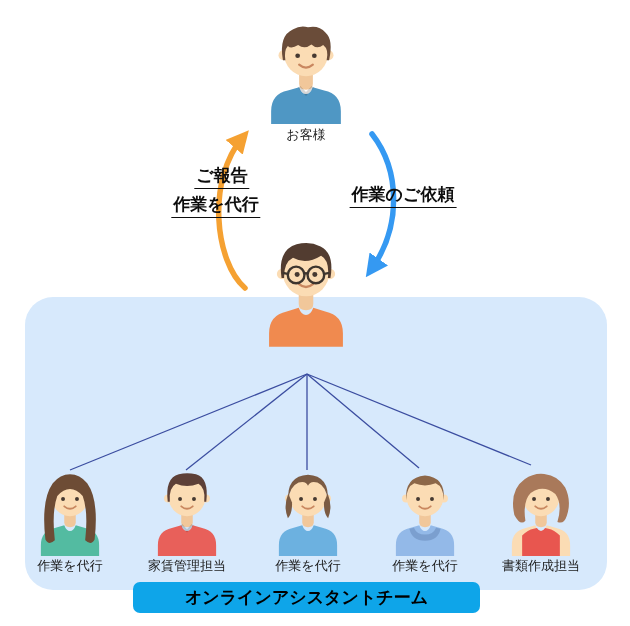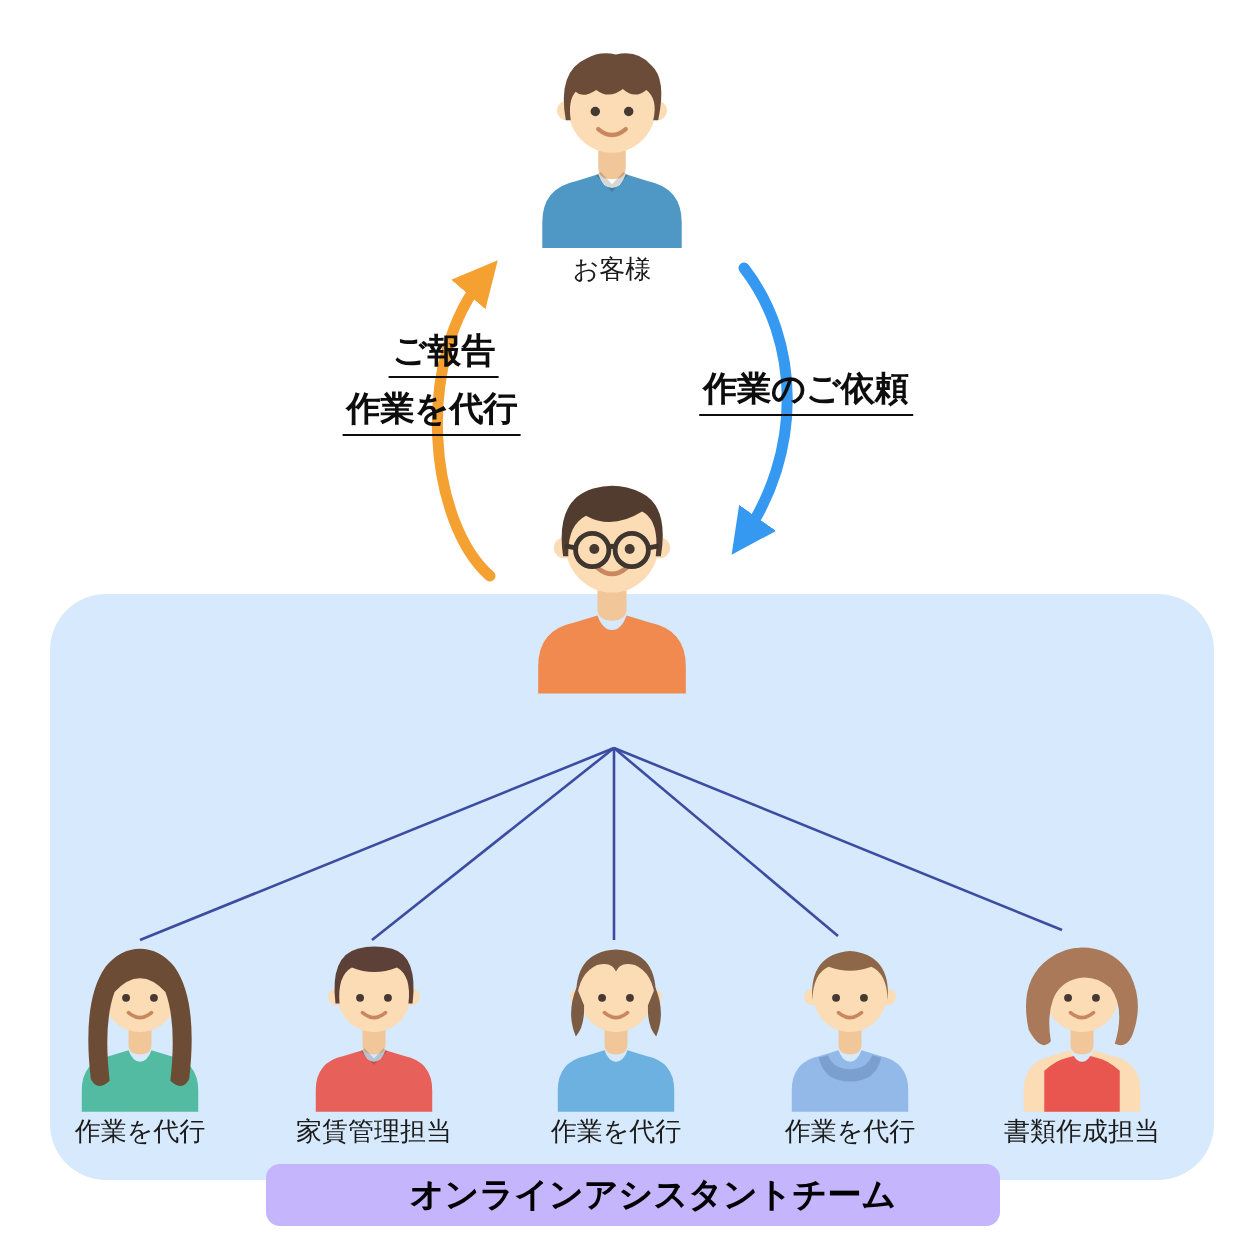--- a/index.html
+++ b/index.html
@@ -162,17 +162,17 @@
             <circle cx="58.5" cy="42.5" r="2.4" fill="#463931"></circle>
             <path d="M43,51.5 Q50,57.5 57,51.5" fill="none" stroke="#c9875f" stroke-width="2.2" stroke-linecap="round"></path>
             <path d="M14.5,112 L14.5,99 Q14.5,81.5 31.5,78 L43,74.5 Q45.5,81.5 50,81.5 Q54.5,81.5 57,74.5 L68.5,78 Q85.5,81.5 85.5,99 L85.5,112 Z" fill="#fbdcb4"></path>
             <path d="M27,112 L27,87 Q34,80.5 41,79 L45,78 Q47,81.5 50,81.5 Q53,81.5 55,78 L59,79 Q66,80.5 73,87 L73,112 Z" fill="#e8564f"></path>
             <path d="M17.5,62 Q11,32 30,18.5 Q41,10.5 54,12 Q71,14 79.5,28.5 Q87.5,45 81.5,63 Q78,74 70,70.5 Q76.5,49 67.5,36.5 Q58,28.5 47.5,30.5 Q36.5,33 32.5,43 Q28.5,53.5 31,69 Q25,76 17.5,62 Z" fill="#a9795a"></path>
           </svg></div>
         <div class="member-label">書類作成担当</div>
       </div>
     </div>
 
-  <div class="banner" id="banner" style="background: #c4b5fd; padding-left: 20px;">
+  <div class="banner" id="banner" style="background: #0ea5e9;">
     <span>オンラインアシスタントチーム</span>
   </div>
 
 </div>
 
 </body></html>

